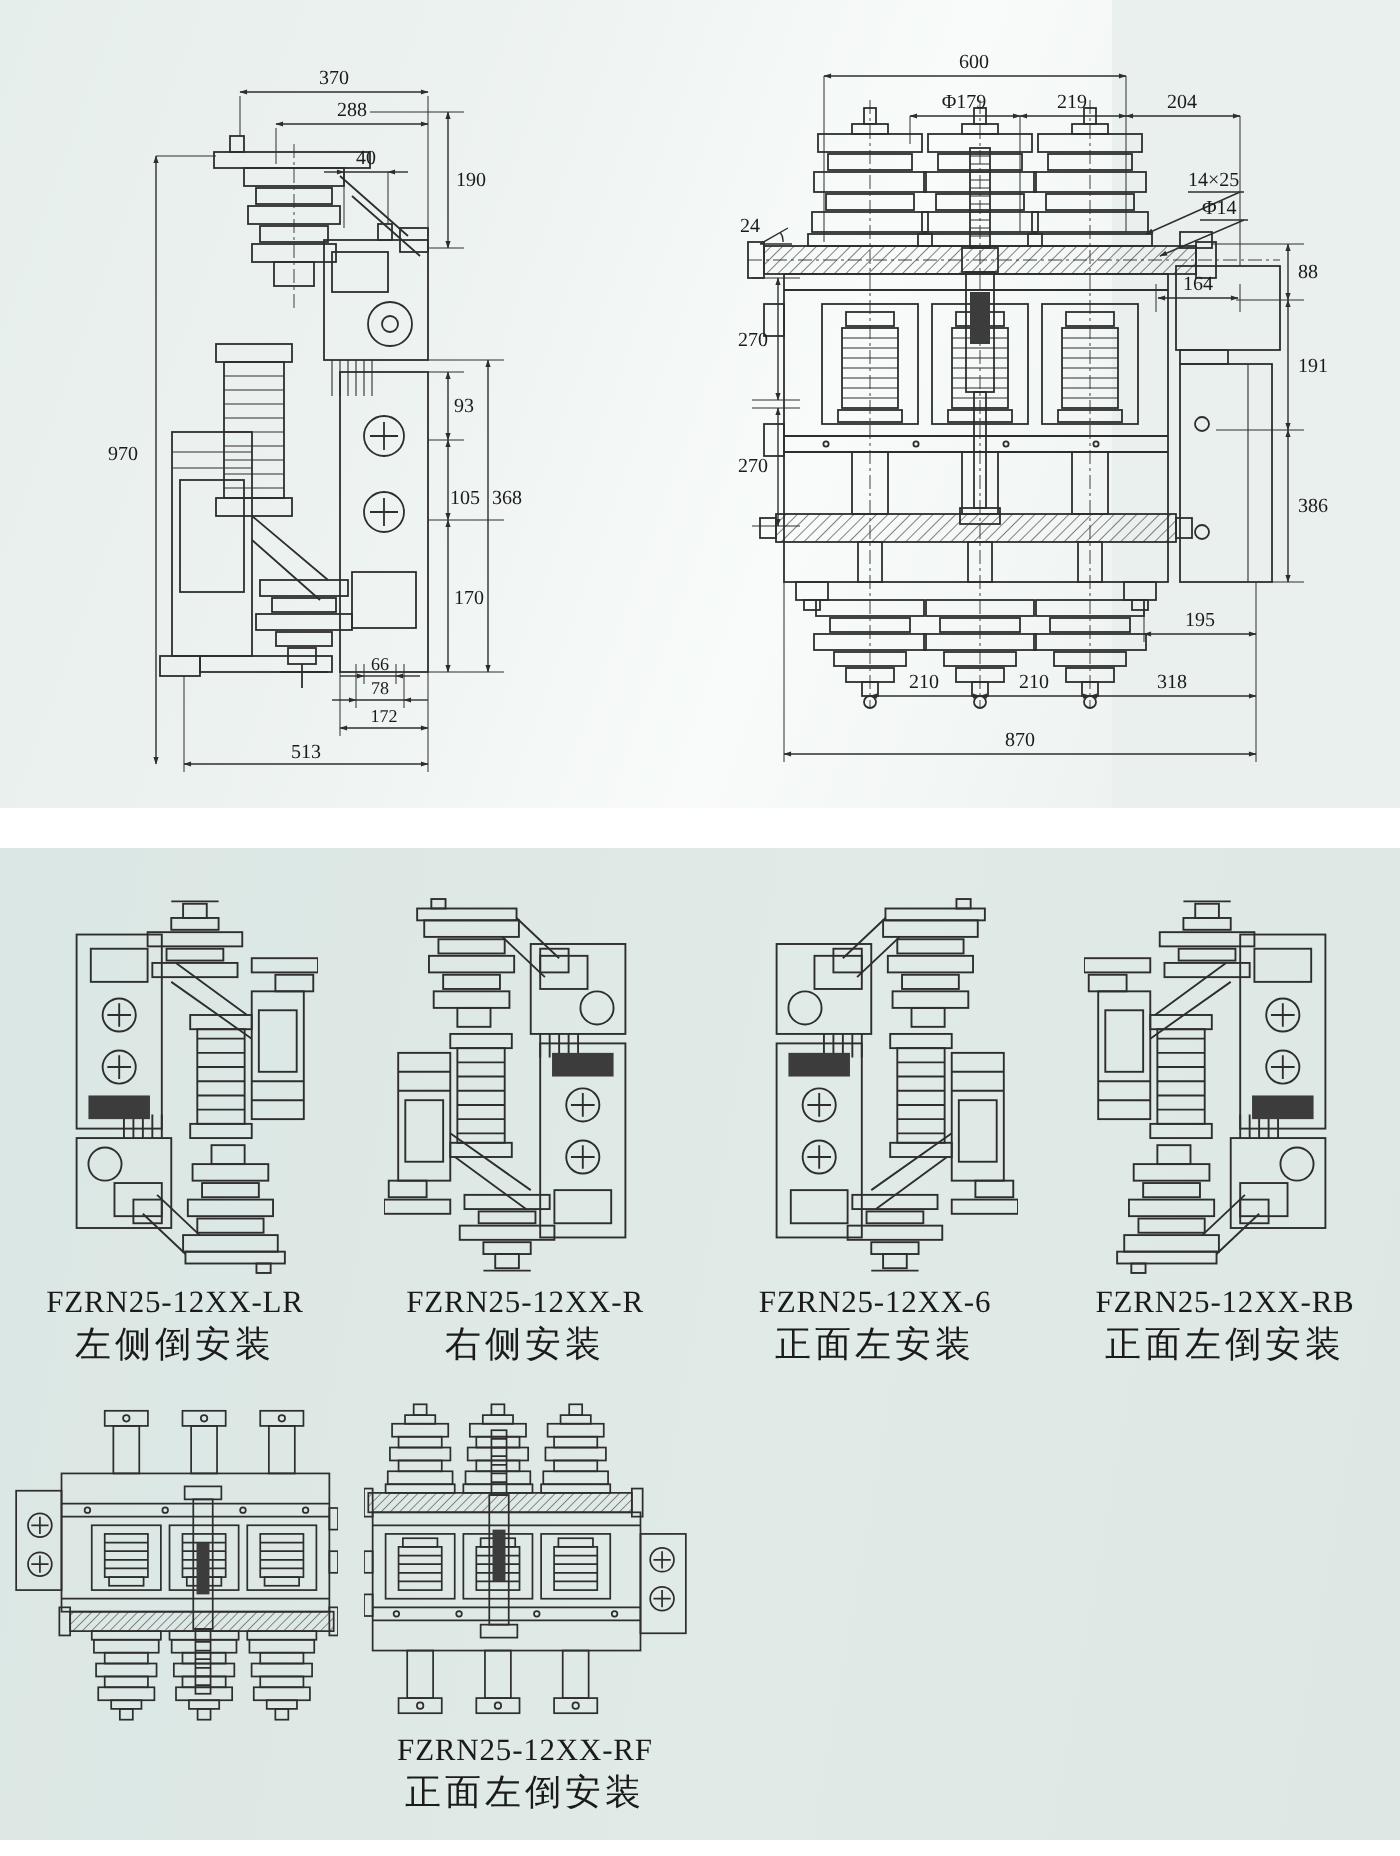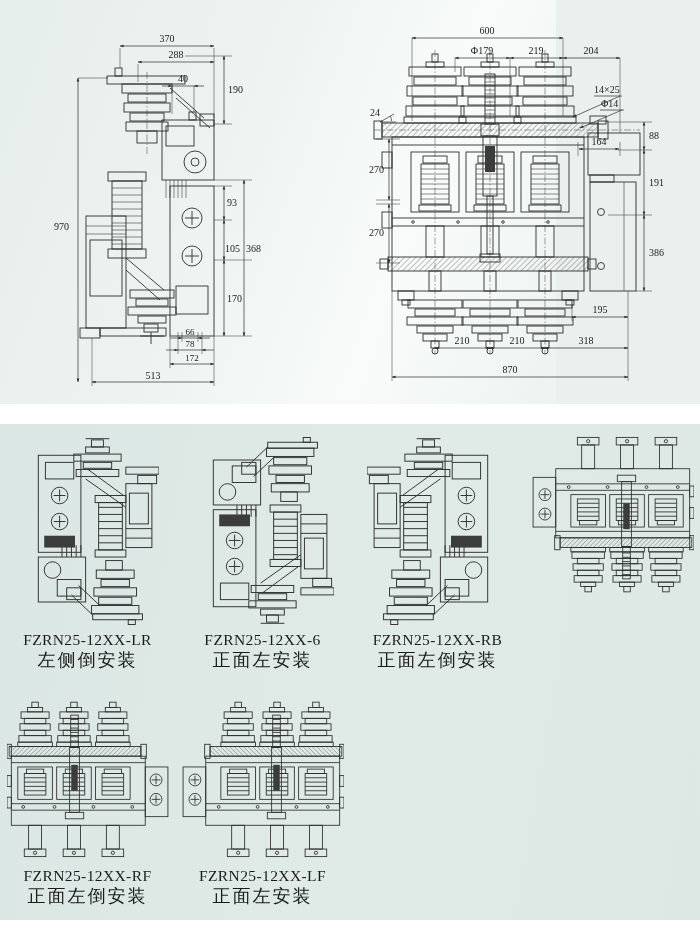--- a/index.html
+++ b/index.html
@@ -6,21 +6,21 @@
   .page{position:relative;width:700px;height:928px;overflow:hidden;background:#e9f0ee;
         font-family:"Liberation Serif","DejaVu Serif",serif;color:#1b1b1b;}
   .top-sheet{position:absolute;left:0;top:0;width:556px;height:404px;
         background:linear-gradient(110deg,#e6eeec 0%,#ecf2f0 35%,#f8fbfa 70%,#eef3f1 100%);}
   .divider{position:absolute;left:0;top:404px;width:700px;height:20px;background:#ffffff;}
   .bottom-strip{position:absolute;left:0;top:920px;width:700px;height:8px;background:#ffffff;}
   .variants-panel{position:absolute;left:0;top:424px;width:700px;height:496px;
         background:linear-gradient(100deg,#dbe7e4 0%,#e0eae7 55%,#dde8e5 100%);
         display:grid;grid-template-columns:repeat(4,175px);grid-template-rows:268px 228px;}
   .variant-cell{display:flex;flex-direction:column;align-items:center;}
-  .row1{padding-top:12px;}
+  .row1{padding-top:24px;}
   .row2{padding-top:8px;}
   .variant-cell figure{margin:0;display:flex;flex-direction:column;align-items:center;}
   .caption{text-align:center;margin-top:4px;line-height:1.25;}
   .caption .model{font-size:15.5px;letter-spacing:0.4px;}
   .caption .desc{font-size:18px;letter-spacing:2px;}
   svg{display:block;}
   svg text{font-family:"Liberation Serif","DejaVu Serif",serif;fill:#1b1b1b;}
   .body-g{fill:none;stroke:#2e2e2e;stroke-width:0.9;}
   .thin{stroke-width:0.55;}
   .dl{fill:none;stroke:#2e2e2e;stroke-width:0.7;}
@@ -446,20 +446,31 @@
               <use href="#g-side"></use>
             </g>
         </svg>
         <figcaption class="caption">
           <div class="model">FZRN25-12XX-LR</div>
           <div class="desc">左侧倒安装</div>
         </figcaption>
       </figure>
     </div>
 
+    <div class="variant-cell row1">
+      <figure>
+        <svg width="142" height="190" viewBox="0 0 120 160">
+          <use href="#g-side"></use>
+        </svg>
+        <figcaption class="caption">
+          <div class="model">FZRN25-12XX-R</div>
+          <div class="desc">右侧安装</div>
+        </figcaption>
+      </figure>
+    </div>
 
     <div class="variant-cell row1">
       <figure>
         <svg width="142" height="190" viewBox="0 0 120 160">
           <g transform="translate(120 0) scale(-1 1)">
               <use href="#g-side"></use>
             </g>
         </svg>
         <figcaption class="caption">
           <div class="model">FZRN25-12XX-6</div>
@@ -497,31 +508,18 @@
         <svg width="162" height="162" viewBox="0 0 150 150">
           <use href="#g-front"></use>
         </svg>
         <figcaption class="caption">
           <div class="model">FZRN25-12XX-RF</div>
           <div class="desc">正面左倒安装</div>
         </figcaption>
       </figure>
     </div>
 
-    <div class="variant-cell row2">
-      <figure>
-        <svg width="162" height="162" viewBox="0 0 150 150">
-          <g transform="translate(150 0) scale(-1 1)">
-              <use href="#g-front"></use>
-            </g>
-        </svg>
-        <figcaption class="caption">
-          <div class="model">FZRN25-12XX-LF</div>
-          <div class="desc">正面左安装</div>
-        </figcaption>
-      </figure>
-    </div>
 
 
   </section>
 
   <div class="bottom-strip"></div>
 </div>
 
 </body></html>

